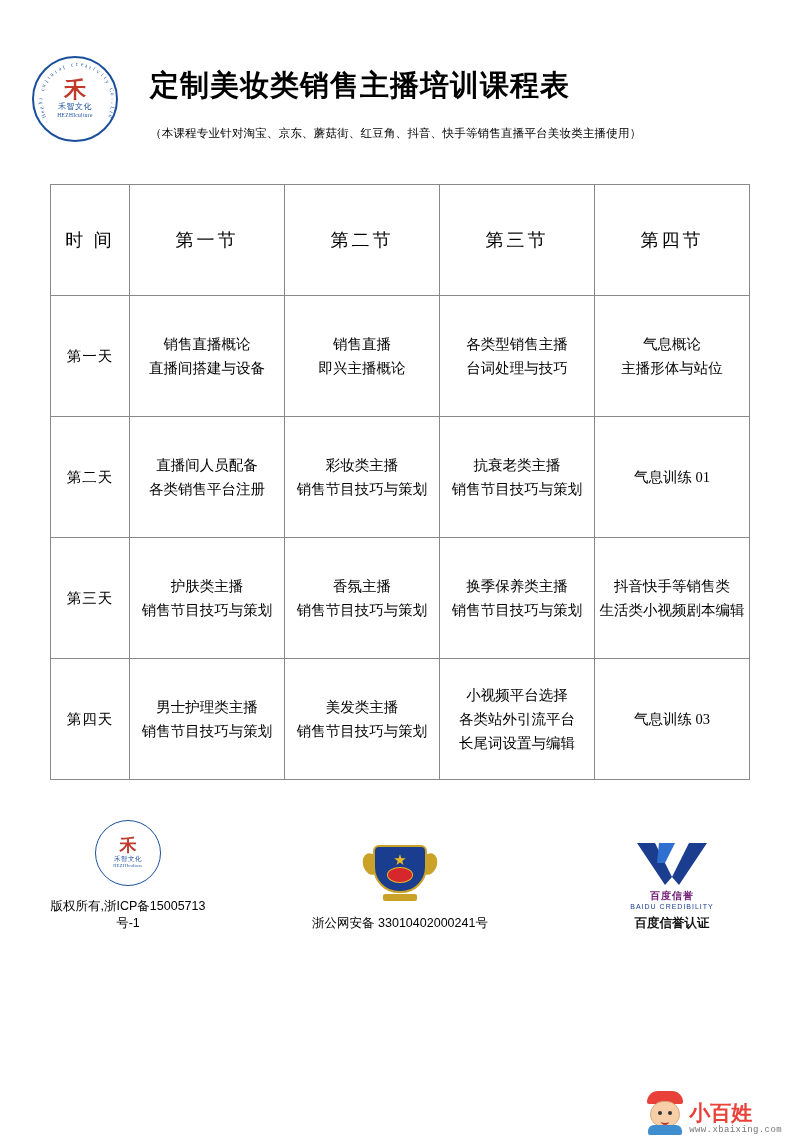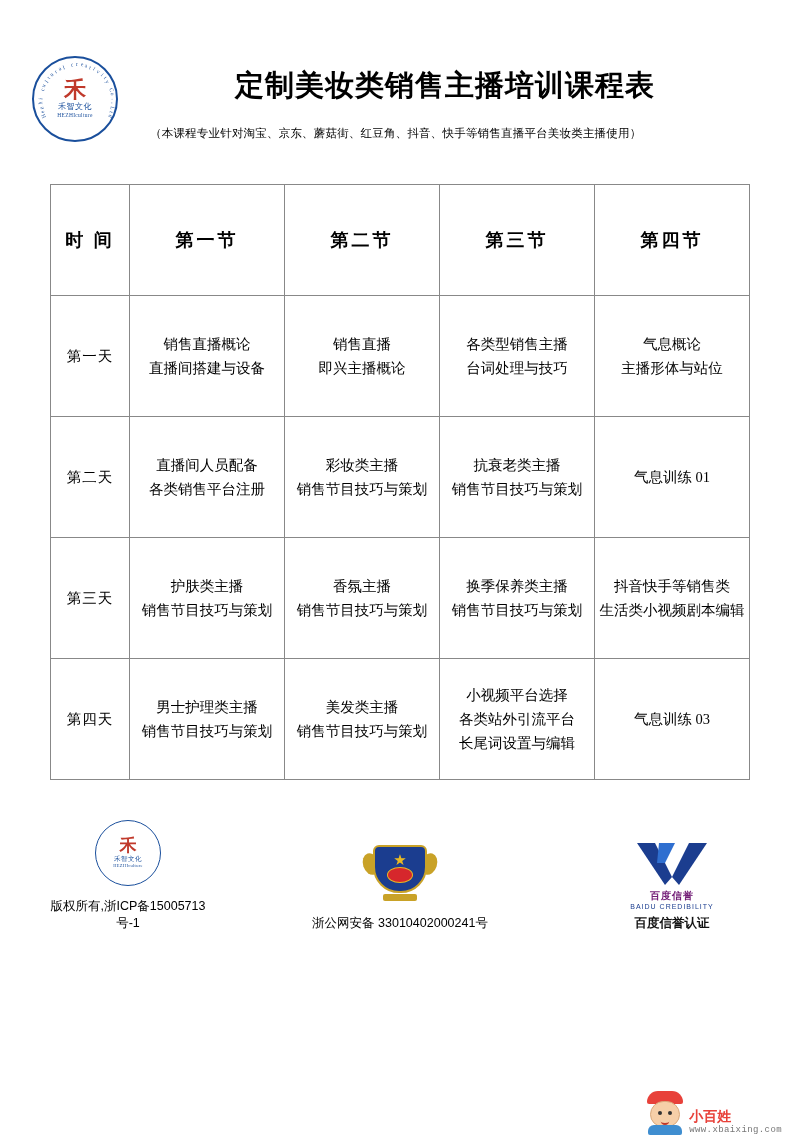--- a/index.html
+++ b/index.html
@@ -95,21 +95,21 @@
 
   .title-block {
     flex: 1;
     padding-right: 60px;
   }
   .doc-title {
     font-size: 29px;
     font-weight: bold;
     letter-spacing: 1px;
     margin: 14px 0 0 0;
-    text-align: center;
+    text-align: left;
     font-family: "Liberation Serif", "DejaVu Serif", serif;
   }
   .doc-subtitle {
     font-size: 11.5px;
     margin-top: 20px;
     letter-spacing: 0.2px;
   }
 
   
   .table-wrap {
@@ -127,21 +127,20 @@
     font-weight: normal;
     font-size: 14.5px;
     line-height: 24px;
     padding: 6px 4px;
     font-family: "Liberation Serif", "DejaVu Serif", serif;
   }
   table.schedule thead td {
     height: 98px;
     font-size: 18px;
     letter-spacing: 3px;
-    font-weight: bold;
   }
   table.schedule tbody td {
     height: 108px;
   }
   td.col-time {
     width: 70px;
     font-size: 15px;
     letter-spacing: 1px;
   }
   .cell-line { display: block; }
@@ -309,21 +308,21 @@
     border-radius: 0 0 9px 9px;
   }
   .wm-body {
     position: absolute; left: 3px; bottom: 0;
     width: 34px; height: 10px;
     background: #3f8ed0;
     border-radius: 6px 6px 2px 2px;
   }
   .wm-text { line-height: 1; }
   .wm-title {
-    font-size: 14px;
+    font-size: 21px;
     font-weight: bold;
     color: #e8413a;
     letter-spacing: 0px;
     font-family: "Liberation Sans", sans-serif;
   }
   .wm-url {
     font-size: 9px;
     color: #777;
     letter-spacing: 0.4px;
     margin-top: 3px;

